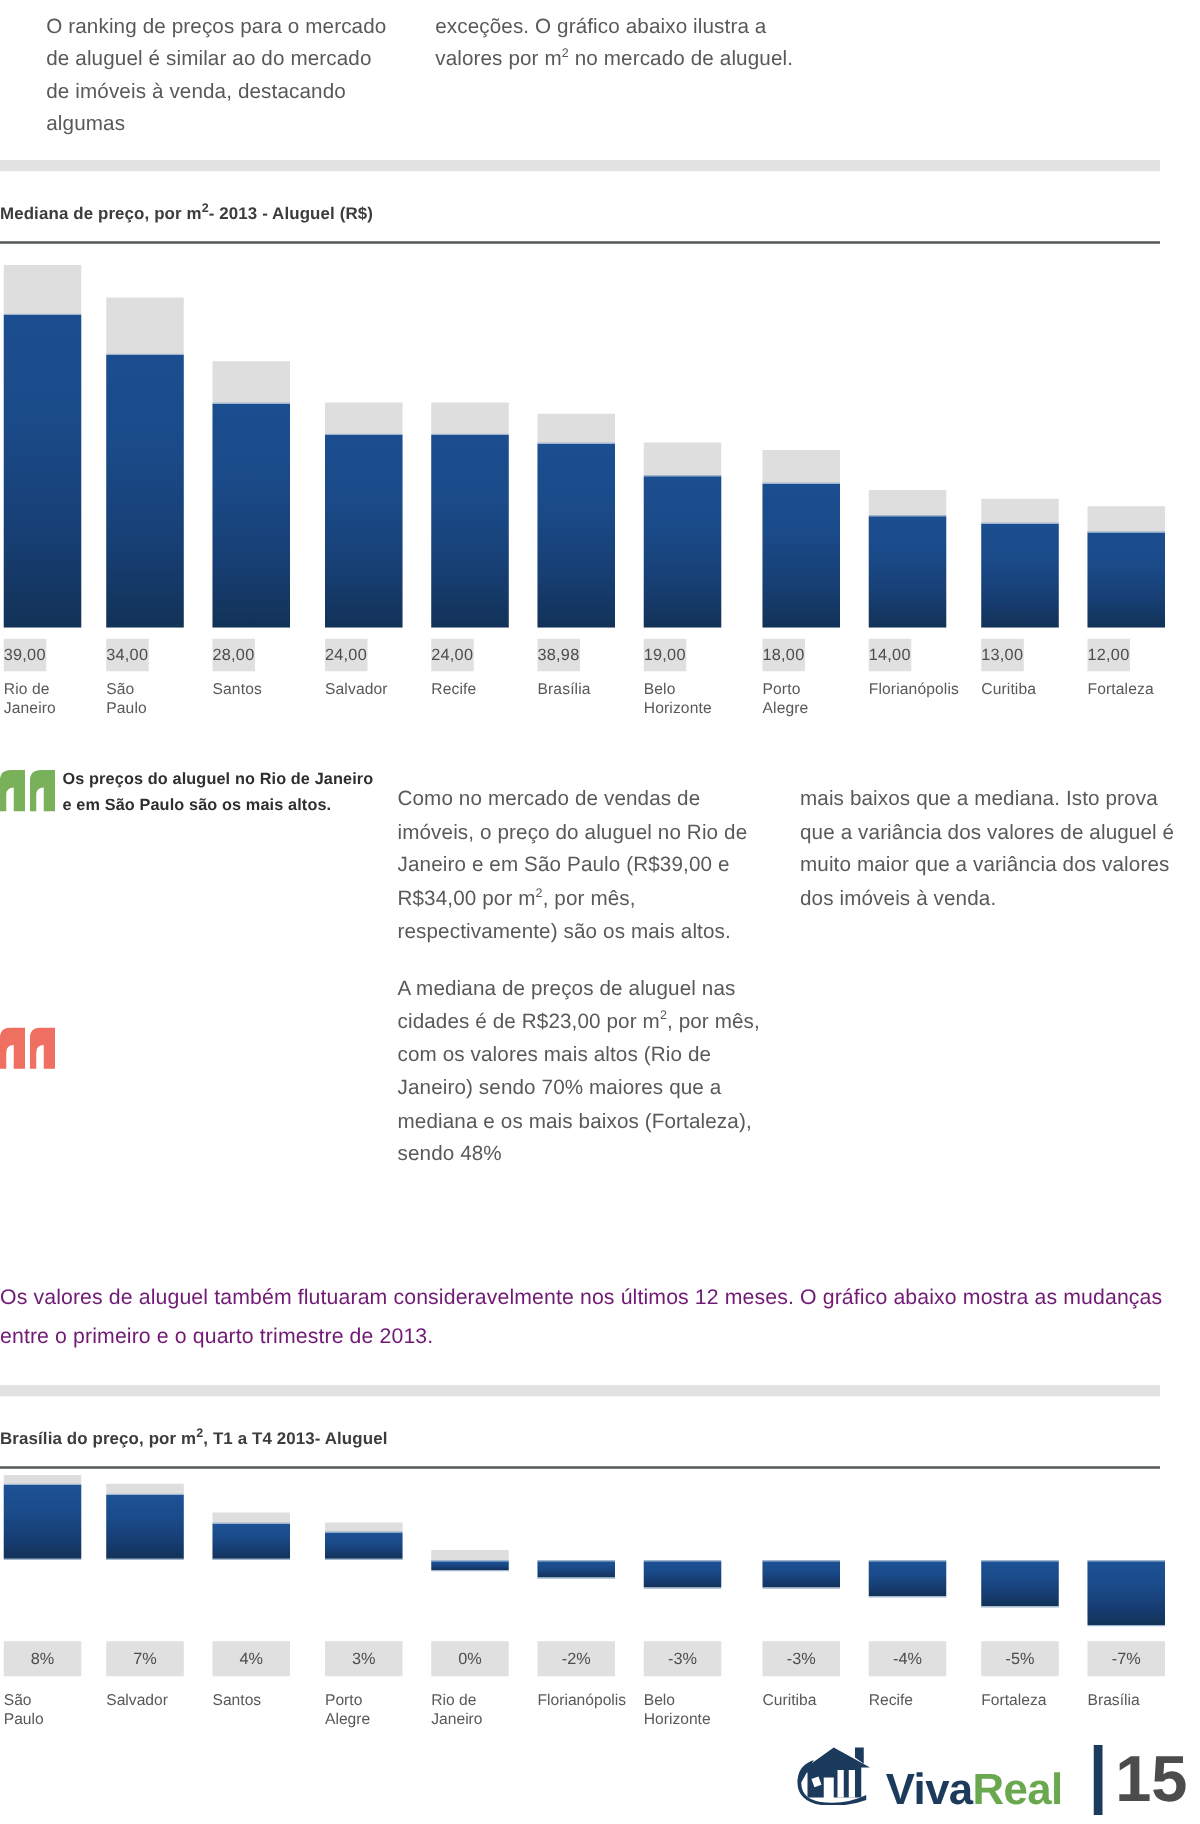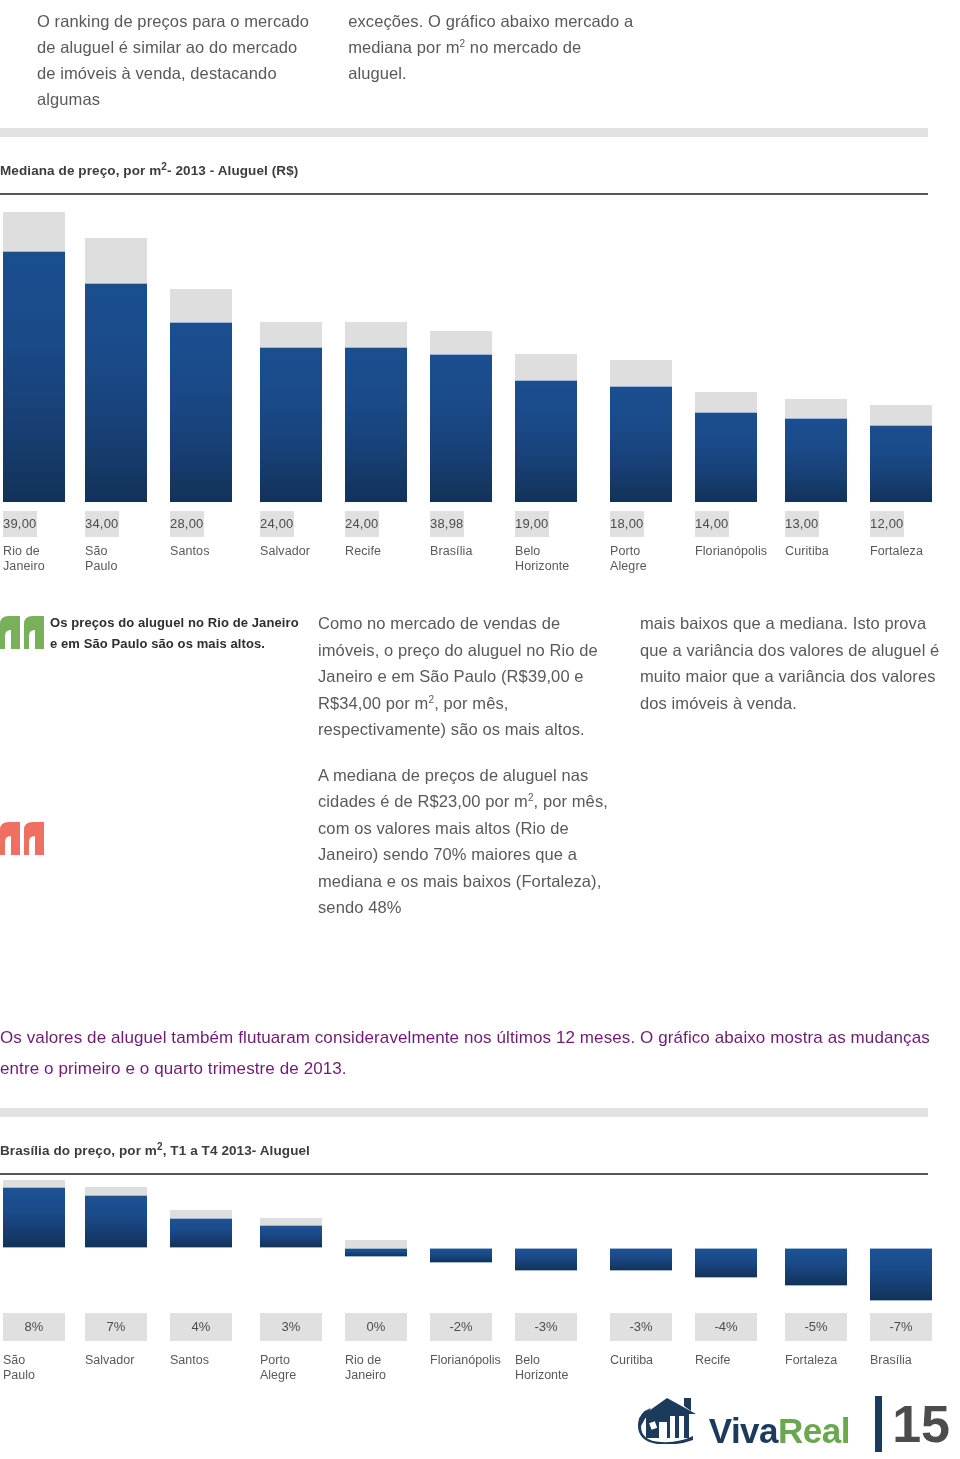--- a/index.html
+++ b/index.html
@@ -119,21 +119,21 @@
     color: #2e2e2e;
     letter-spacing: .1px;
   }
   .bodycol {
     position: absolute;
     font-size: 16.5px;
     line-height: 26.5px;
     color: #58595b;
     letter-spacing: .1px;
   }
-  .bodycol p { margin: 0 0 19px 0; }
+  .bodycol p { margin: 16px 0 19px 0; }
 
   
   .midpara {
     position: absolute;
     left: 0; top: 1022px; width: 930px;
     font-size: 17px;
     line-height: 31px;
     color: #701a75;
     letter-spacing: .1px;
   }
@@ -199,21 +199,21 @@
     position: absolute; right: 10px; top: 6px;
     font-size: 52px; font-weight: bold;
     color: #4c4c4c; line-height: 1;
   }
 </style>
 </head>
 <body>
 
 <div class="intro">
   <div class="intro-col c1">O ranking de preços para o mercado de aluguel é similar ao do mercado de imóveis à venda, destacando algumas</div>
-  <div class="intro-col c2"><span>exceções. O gráfico abaixo mercado a mediana por m</span><sup>2</sup><span> no mercado de aluguel.</span></div>
+  <div class="intro-col c2"><span>exceções. O gráfico abaixo ilustra a valores por m</span><sup>2</sup><span> no mercado de aluguel.</span></div>
   <div class="intro-col c3"></div>
 </div>
 
 <div class="band" style="top:128px;"></div>
 <div class="sect-title" style="top:163px;"><span>Mediana de preço, por m</span><sup>2</sup><span>- 2013 - Aluguel (R$)</span></div>
 <div class="rule" style="top:193px;"></div>
 
 <div id="chart1">
     <div class="c1col" style="left: 3px; width: 62px;">
       <div class="barwrap">

